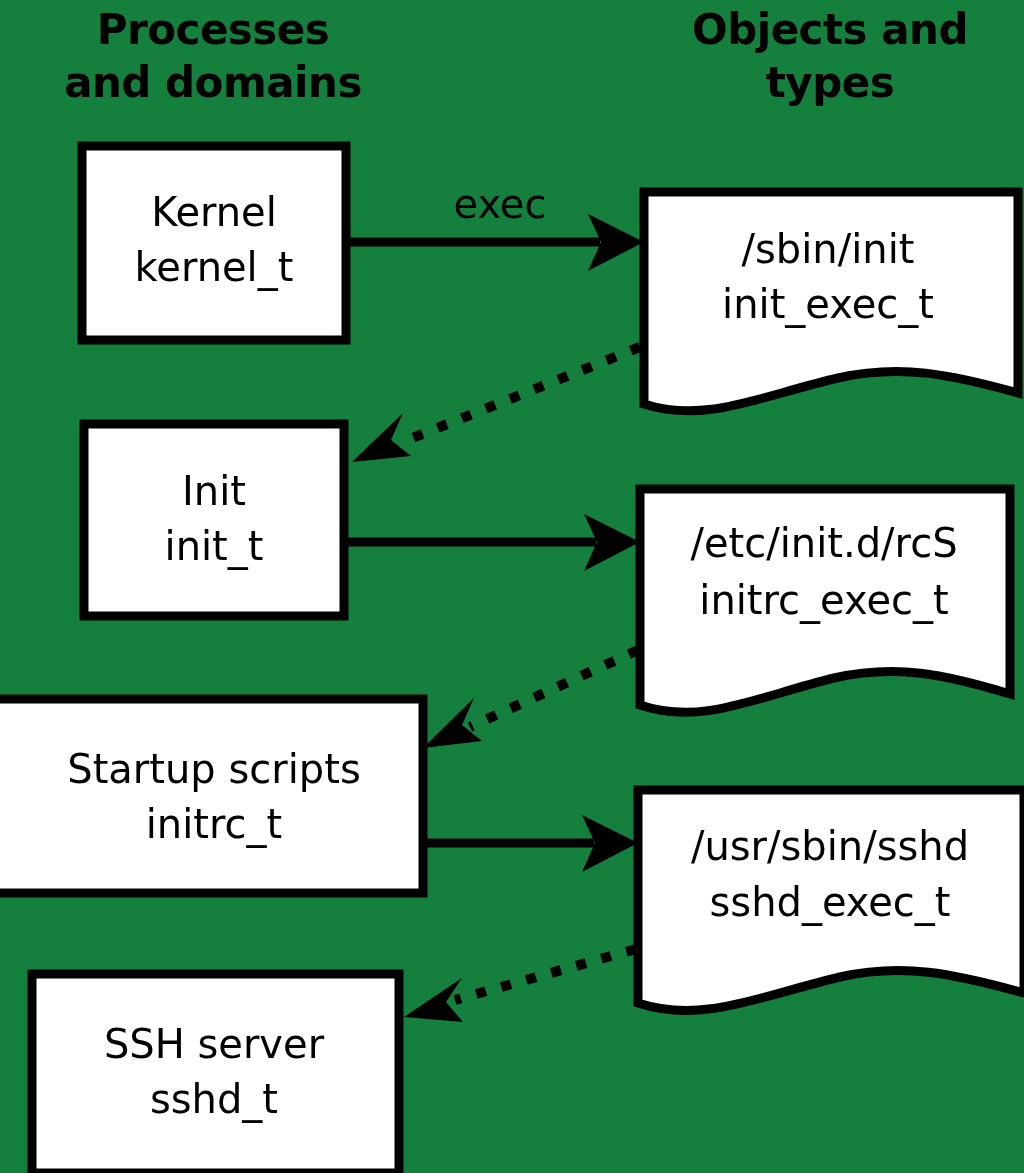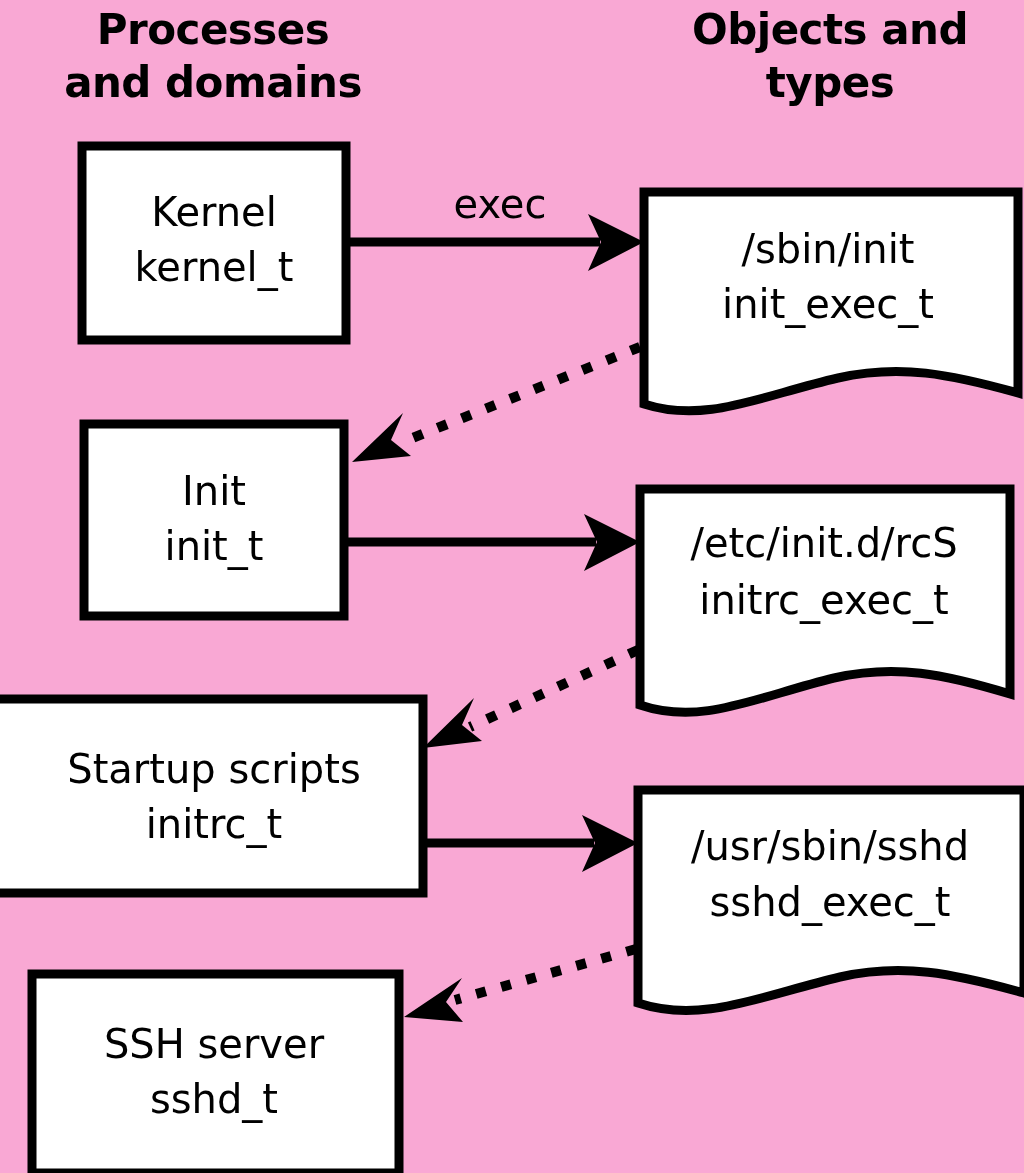--- a/index.html
+++ b/index.html
@@ -4,21 +4,21 @@
 <style>
   html, body {
     margin: 0;
     padding: 0;
     background: #ffffff;
   }
   #diagram-root {
     position: relative;
     width: 1024px;
     height: 1173px;
-    background: #f9a8d4;
+    background: #15803d;
     font-family: "DejaVu Sans", sans-serif;
     overflow: hidden;
   }
   svg#diagram-svg {
     display: block;
     width: 1024px;
     height: 1173px;
   }
   .col-heading {
     font-family: "DejaVu Sans", sans-serif;

